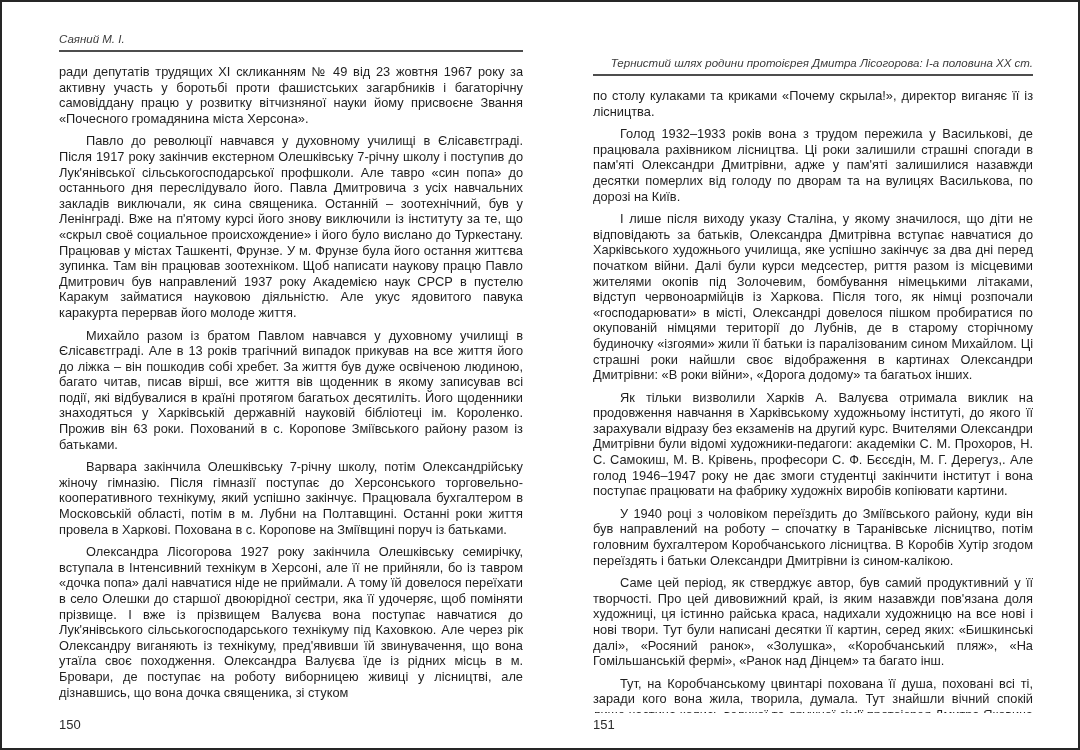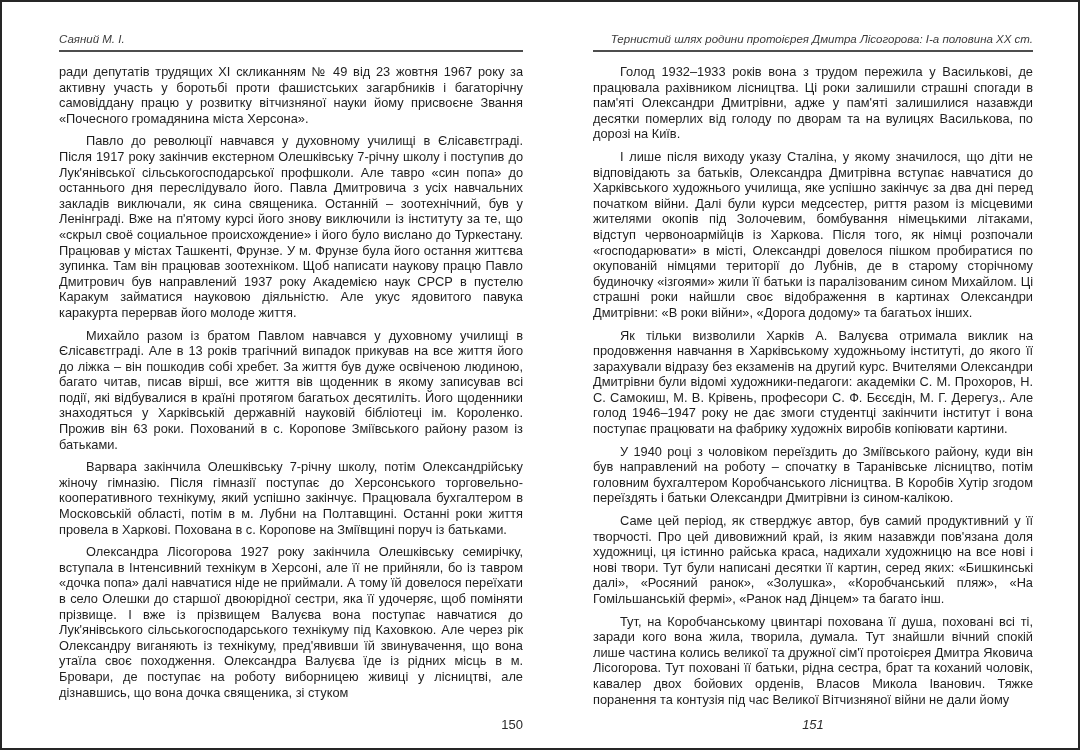--- a/index.html
+++ b/index.html
@@ -19,21 +19,21 @@
     color: #1f1f1f;
   }
   .page {
     position: absolute;
     top: 30px;
     bottom: 16px;
     display: flex;
     flex-direction: column;
   }
   .page-left  { left: 57px;  width: 464px; }
-  .page-right { left: 591px; width: 440px; }
+  .page-right { left: 591px; width: 440px; margin-top: 24px; }
 
   .running-header {
     font-size: 11.5px;
     font-style: italic;
     color: #3a3a3a;
     line-height: 14px;
     white-space: nowrap;
   }
   .page-left  .running-header { text-align: left; }
   .page-right .running-header { text-align: right; }
@@ -58,22 +58,22 @@
     text-indent: 27px;
   }
   .page-body p.no-indent { text-indent: 0; }
 
   .page-number {
     flex: 0 0 auto;
     font-size: 13px;
     color: #2a2a2a;
     padding-top: 4px;
   }
-  .page-left  .page-number { text-align: right; margin-left: 48px; }
-  .page-right .page-number { text-align: center; font-style: italic; }
+  .page-left  .page-number { text-align: left; }
+  .page-right .page-number { text-align: left; }
 </style>
 </head>
 <body>
 
 <div class="scan">
 
   <div class="page page-left">
     <div class="running-header">Саяний М. І.</div>
     <hr class="header-rule">
     <div class="page-body">
@@ -83,20 +83,21 @@
       <p>Варвара закінчила Олешківську 7-річну школу, потім Олександрійську жіночу гімназію. Після гімназії поступає до Херсонського торговельно-кооперативного технікуму, який успішно закінчує. Працювала бухгалтером в Московській області, потім в м. Лубни на Полтавщині. Останні роки життя провела в Харкові. Похована в с. Коропове на Зміївщині поруч із батьками.</p>
       <p>Олександра Лісогорова 1927 року закінчила Олешківську семирічку, вступала в Інтенсивний технікум в Херсоні, але її не прийняли, бо із тавром «дочка попа» далі навчатися ніде не приймали. А тому їй довелося переїхати в село Олешки до старшої двоюрідної сестри, яка її удочеряє, щоб поміняти прізвище. І вже із прізвищем Валуєва вона поступає навчатися до Лук'янівського сільськогосподарського технікуму під Каховкою. Але через рік Олександру виганяють із технікуму, пред'явивши їй звинувачення, що вона утаїла своє походження. Олександра Валуєва їде із рідних місць в м. Бровари, де поступає на роботу виборницею живиці у лісництві, але дізнавшись, що вона дочка священика, зі стуком</p>
     </div>
     <div class="page-number">150</div>
   </div>
 
   <div class="page page-right">
     <div class="running-header">Тернистий шлях родини протоієрея Дмитра Лісогорова: І-а половина ХХ ст.</div>
     <hr class="header-rule">
     <div class="page-body">
+      <p class="no-indent">по столу кулаками та криками «Почему скрыла!», директор виганяє її із лісництва.</p>
       <p>Голод 1932–1933 років вона з трудом пережила у Василькові, де працювала рахівником лісництва. Ці роки залишили страшні спогади в пам'яті Олександри Дмитрівни, адже у пам'яті залишилися назавжди десятки померлих від голоду по дворам та на вулицях Василькова, по дорозі на Київ.</p>
       <p>І лише після виходу указу Сталіна, у якому значилося, що діти не відповідають за батьків, Олександра Дмитрівна вступає навчатися до Харківського художнього училища, яке успішно закінчує за два дні перед початком війни. Далі були курси медсестер, риття разом із місцевими жителями окопів під Золочевим, бомбування німецькими літаками, відступ червоноармійців із Харкова. Після того, як німці розпочали «господарювати» в місті, Олександрі довелося пішком пробиратися по окупованій німцями території до Лубнів, де в старому сторічному будиночку «ізгоями» жили її батьки із паралізованим сином Михайлом. Ці страшні роки найшли своє відображення в картинах Олександри Дмитрівни: «В роки війни», «Дорога додому» та багатьох інших.</p>
       <p>Як тільки визволили Харків А. Валуєва отримала виклик на продовження навчання в Харківському художньому інституті, до якого її зарахували відразу без екзаменів на другий курс. Вчителями Олександри Дмитрівни були відомі художники-педагоги: академіки С. М. Прохоров, Н. С. Самокиш, М. В. Крівень, професори С. Ф. Бєсєдін, М. Г. Дерегуз,. Але голод 1946–1947 року не дає змоги студентці закінчити інститут і вона поступає працювати на фабрику художніх виробів копіювати картини.</p>
       <p>У 1940 році з чоловіком переїздить до Зміївського району, куди він був направлений на роботу – спочатку в Таранівське лісництво, потім головним бухгалтером Коробчанського лісництва. В Коробів Хутір згодом переїздять і батьки Олександри Дмитрівни із сином-калікою.</p>
       <p>Саме цей період, як стверджує автор, був самий продуктивний у її творчості. Про цей дивовижний край, із яким назавжди пов'язана доля художниці, ця істинно райська краса, надихали художницю на все нові і нові твори. Тут були написані десятки її картин, серед яких: «Бишкинські далі», «Росяний ранок», «Золушка», «Коробчанський пляж», «На Гомільшанській фермі», «Ранок над Дінцем» та багато інш.</p>
       <p>Тут, на Коробчанському цвинтарі похована її душа, поховані всі ті, заради кого вона жила, творила, думала. Тут знайшли вічний спокій лише частина колись великої та дружної сім'ї протоієрея Дмитра Яковича Лісогорова. Тут поховані її батьки, рідна сестра, брат та коханий чоловік, кавалер двох бойових орденів, Власов Микола Іванович. Тяжке поранення та контузія під час Великої Вітчизняної війни не дали йому</p>
     </div>
     <div class="page-number">151</div>
   </div>
 

